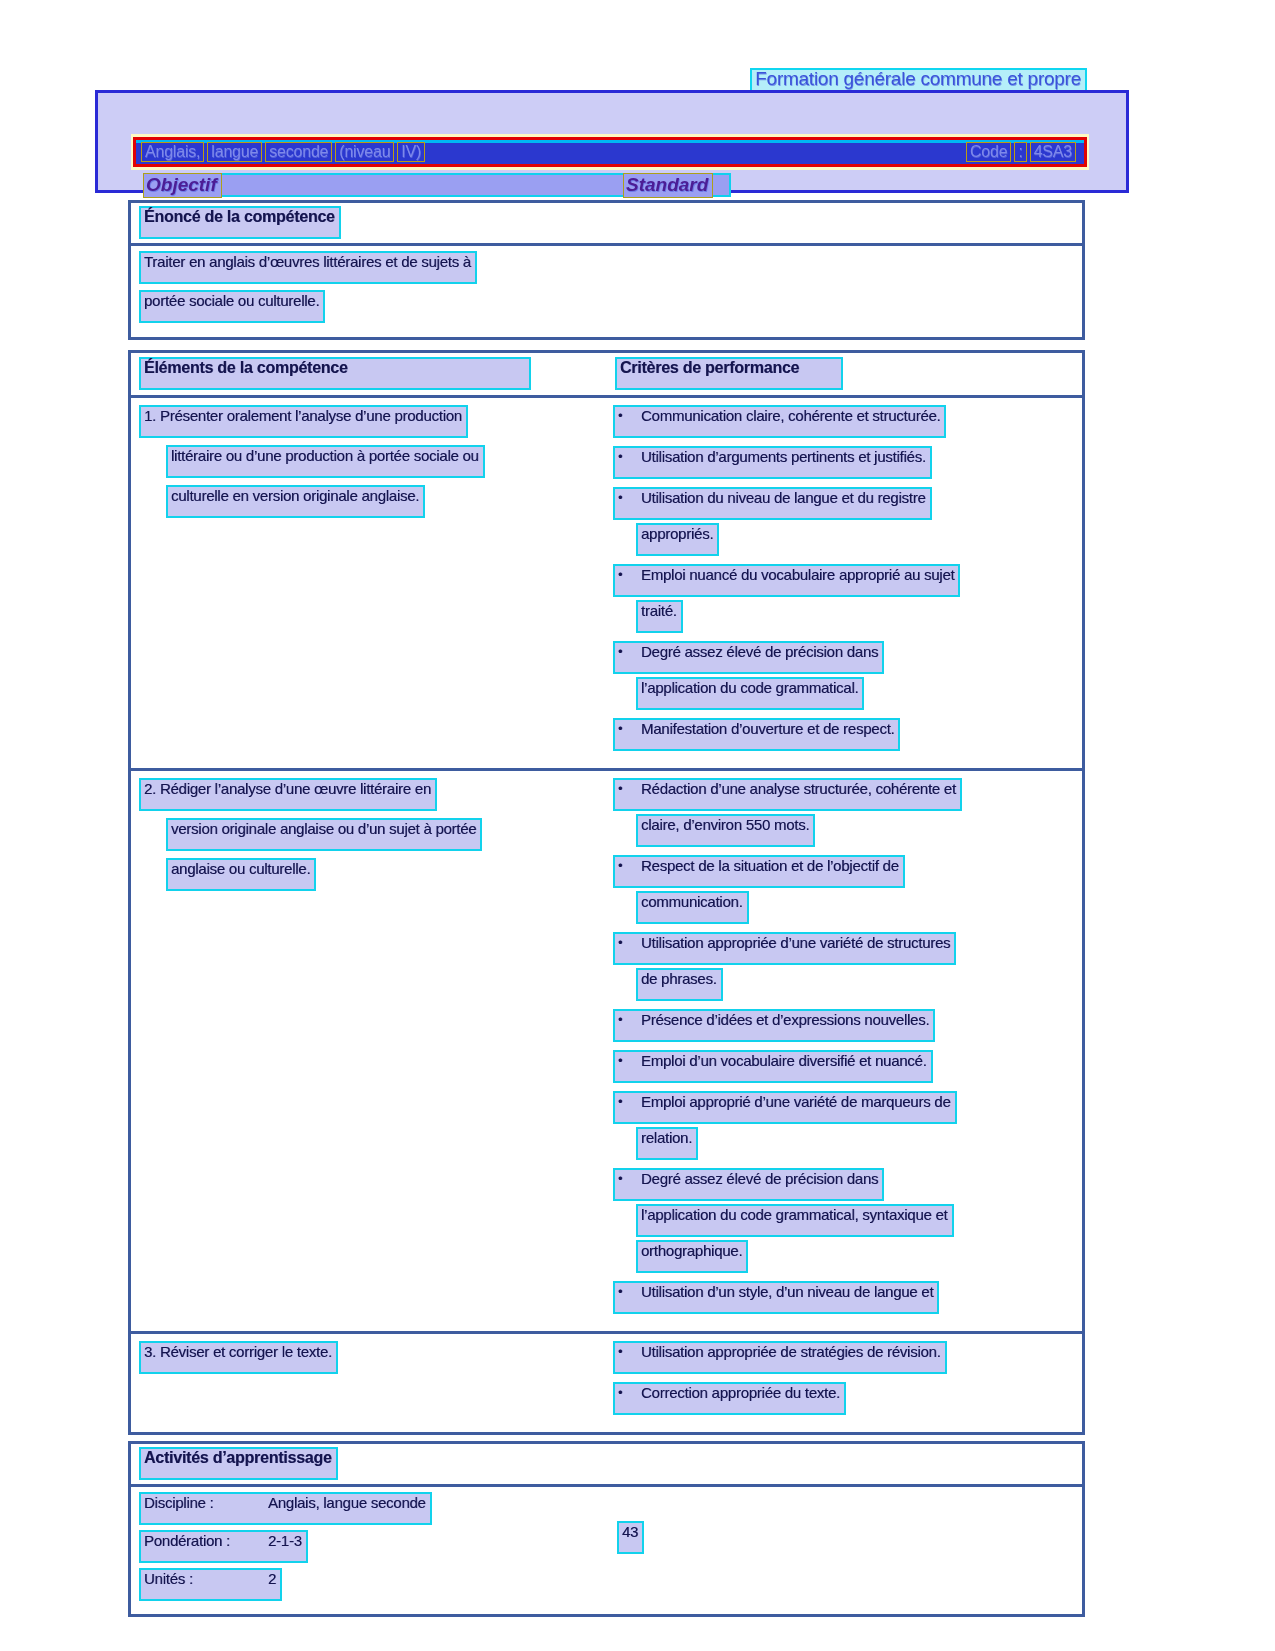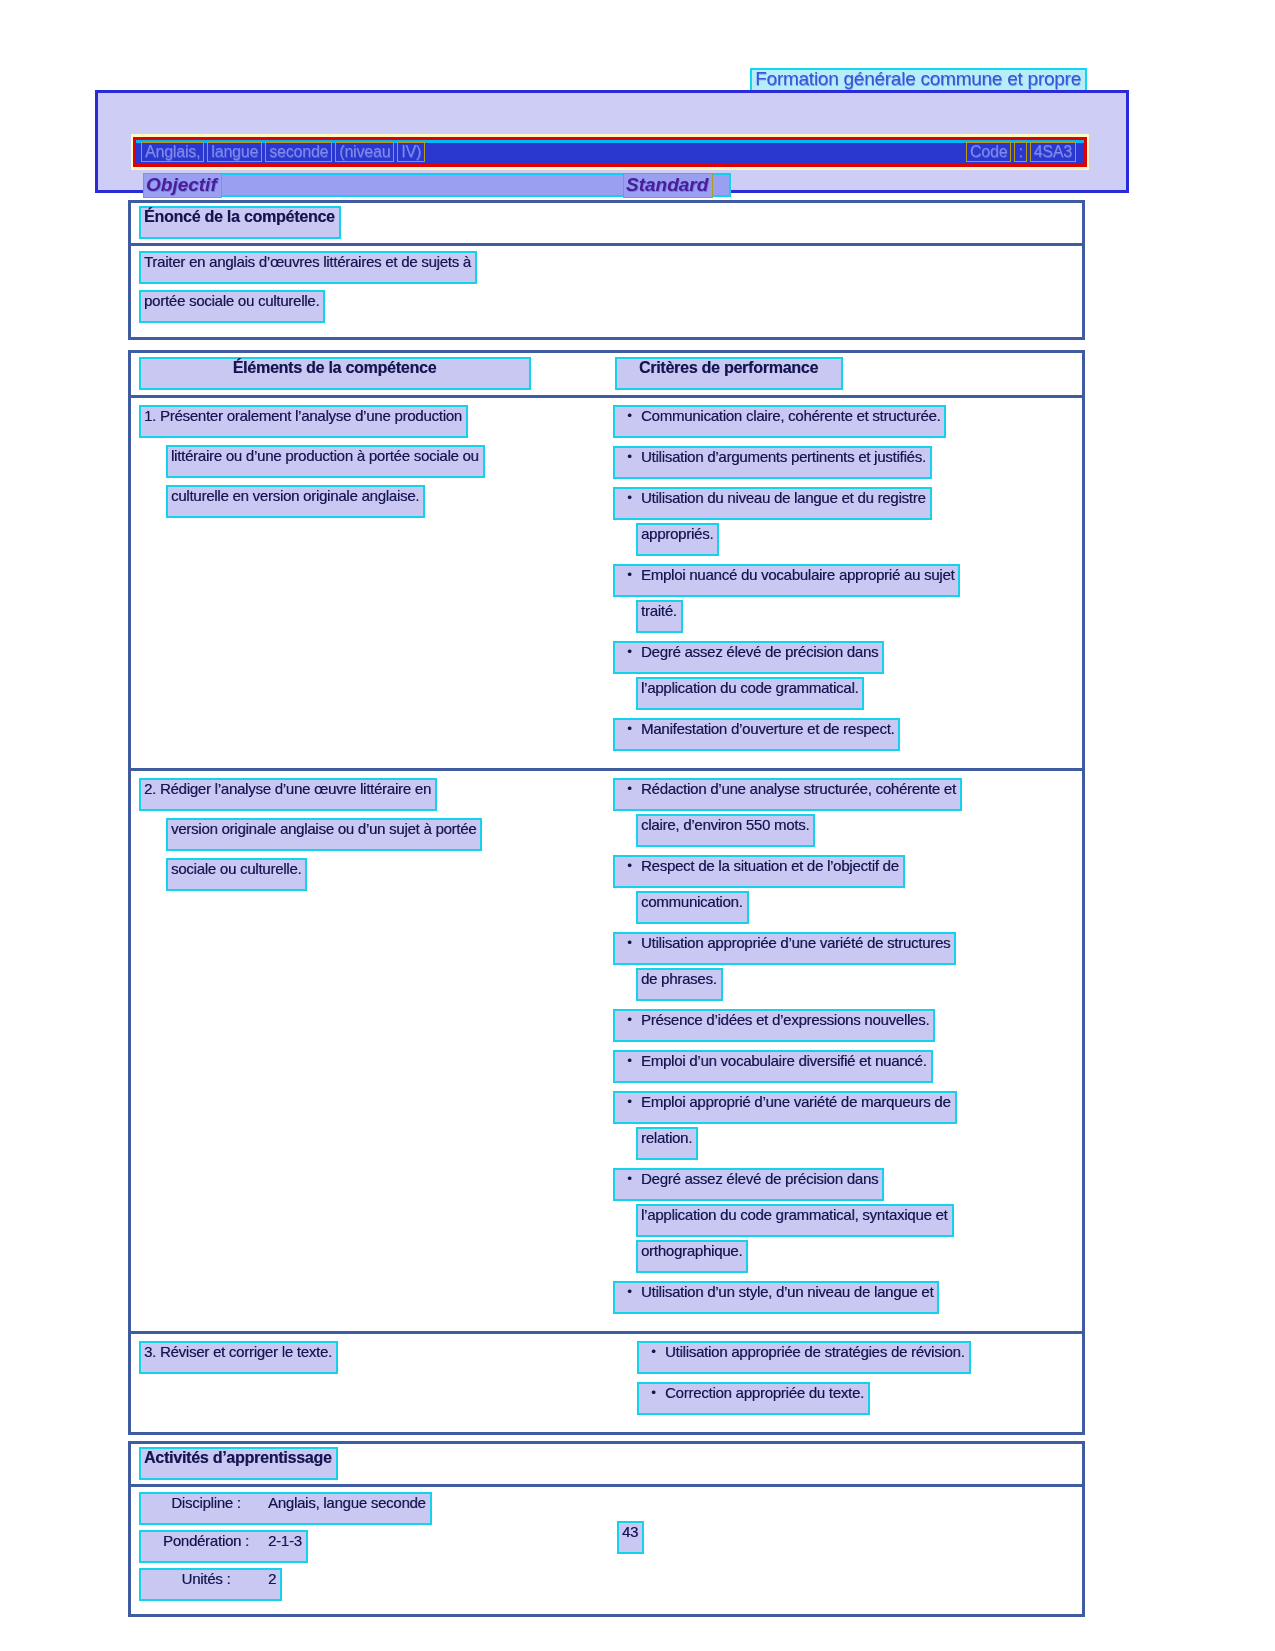--- a/index.html
+++ b/index.html
@@ -34,32 +34,32 @@
   .obj-word.standard{left:478px;}
 
   
   .tables{position:absolute;left:128px;top:200px;width:957px;}
   .table{border:3px solid #3e5c9f;box-sizing:border-box;background:#ffffff;margin-bottom:10px;}
   .thead{border-bottom:3px solid #3e5c9f;padding:3px 0 4px 8px;}
   .tbody{padding:5px 0 8px 8px;}
 
   .hl{display:inline-block;background:#c8c8f2;border:2px solid #12d2ec;color:#14144e;
         padding:0 4px 12px 3px;font-size:15px;line-height:17px;letter-spacing:-0.25px;
-        text-shadow:0.45px 0.45px 0 rgba(25,25,95,.5);text-align:center;}
+        text-shadow:0.45px 0.45px 0 rgba(25,25,95,.5);}
   .hl.bold{font-weight:bold;font-size:16px;}
 
   .en-line{margin-bottom:6px;}
 
   .chead-row{display:flex;align-items:flex-start;border-bottom:3px solid #3e5c9f;
         padding:4px 0 5px 8px;}
   .chead-1{min-width:392px;box-sizing:border-box;}
   .chead-2{margin-left:84px;min-width:228px;box-sizing:border-box;}
 
   .trow{display:flex;border-bottom:3px solid #3e5c9f;}
-  .trow:last-child{border-bottom:none;gap:24px;}
+  .trow:last-child{border-bottom:none;}
   .cell-left{width:474px;box-sizing:border-box;padding:7px 4px 9px 8px;}
   .cell-right{flex:1;box-sizing:border-box;padding:7px 4px 9px 8px;}
 
   .el-line{margin-bottom:7px;}
   .el-line.cont{margin-left:27px;}
 
   .crit{margin-bottom:8px;}
   .c-line{margin-bottom:3px;}
   .c-line.cont{margin-left:23px;}
   .dot{display:inline-block;width:23px;font-size:13px;color:#14144e;vertical-align:top;}
@@ -148,21 +148,21 @@
               </div>
               <div class="crit">
                 <div class="c-line"><span class="hl"><span class="dot">•</span>Manifestation d’ouverture et de respect.</span></div>
               </div>
             </div>
           </div>
           <div class="trow">
             <div class="cell-left">
               <div class="el-line"><span class="hl">2.  Rédiger l’analyse d’une œuvre littéraire en</span></div>
               <div class="el-line cont"><span class="hl">version originale anglaise ou d’un sujet à portée</span></div>
-              <div class="el-line cont"><span class="hl">sociale ou culturelle.</span></div>
+              <div class="el-line cont"><span class="hl">anglaise ou culturelle.</span></div>
             </div>
             <div class="cell-right">
               <div class="crit">
                 <div class="c-line"><span class="hl"><span class="dot">•</span>Rédaction d’une analyse structurée, cohérente et</span></div>
                 <div class="c-line cont"><span class="hl">claire, d’environ 550 mots.</span></div>
               </div>
               <div class="crit">
                 <div class="c-line"><span class="hl"><span class="dot">•</span>Respect de la situation et de l’objectif de</span></div>
                 <div class="c-line cont"><span class="hl">communication.</span></div>
               </div>

